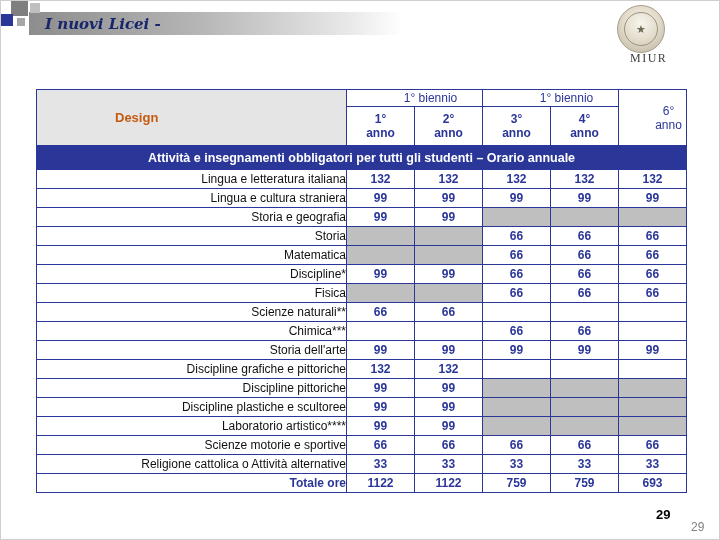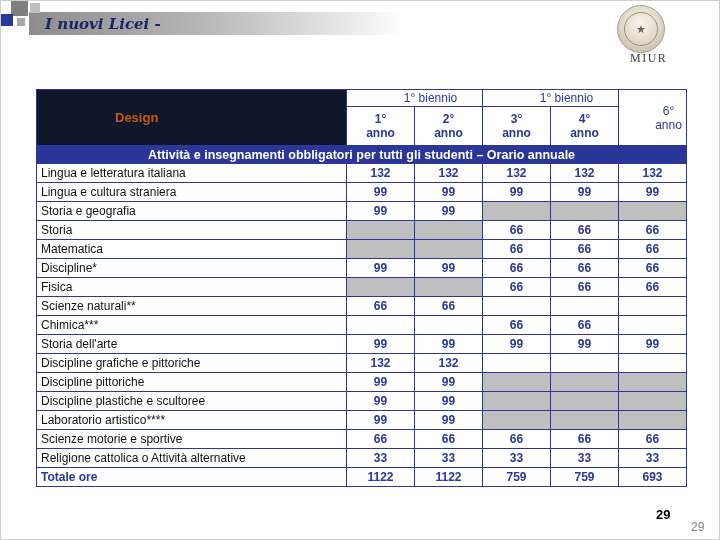--- a/index.html
+++ b/index.html
@@ -51,29 +51,29 @@
     font-size:12px;letter-spacing:1.5px;color:#3f3f3f;
   }
 
   
   .study-table{
     position:absolute;left:35px;top:88px;width:650px;
     border-collapse:collapse;table-layout:fixed;
     font-family:"Liberation Sans",sans-serif;
   }
   .study-table th,.study-table td{border:1px solid var(--navy);box-sizing:border-box;overflow:hidden;padding:0;}
-  .corner{border:none;background:#0f172a;vertical-align:middle;}
+  .corner{border:none;background:#e5e5e5;vertical-align:middle;}
   .track{display:block;padding-left:78px;color:var(--accent-orange);font-weight:bold;font-size:13px;}
   .group-row th{height:17px;font-size:12px;color:var(--navy);font-weight:normal;text-align:center;vertical-align:middle;background:#fff;padding-left:32px;}
   .year-row th{height:39px;font-size:12px;color:var(--navy);font-weight:bold;text-align:center;vertical-align:middle;white-space:pre-line;line-height:1.2;background:#fff;}
   .fifth{vertical-align:middle;}
-  .band-row td{background:var(--navy);color:#fff;font-weight:bold;font-size:12.5px;text-align:center;height:18px;}
+  .band-row td{background:var(--navy);color:#fff;font-weight:bold;font-size:12.5px;text-align:center;height:24px;}
   .study-table tbody tr{height:19px;}
   .study-table tbody td{font-size:12px;background:#fff;}
-  .study-table tbody td.label{text-align:left;padding-left:4px;color:#111;}
+  .study-table tbody td.label{text-align:right;padding-left:4px;color:#111;}
   .study-table tbody td.num{text-align:center;color:var(--navy);font-weight:bold;}
   .study-table tbody td.na{background:var(--na-gray);}
   .study-table tbody tr.total td.label{color:var(--navy);font-weight:bold;}
 
   .page-num{position:absolute;left:655px;top:506px;font-size:13px;font-weight:bold;color:#000;}
   .slide-num{position:absolute;left:690px;top:519px;font-size:12px;color:#808080;}
 </style>
 </head>
 <body>
 

